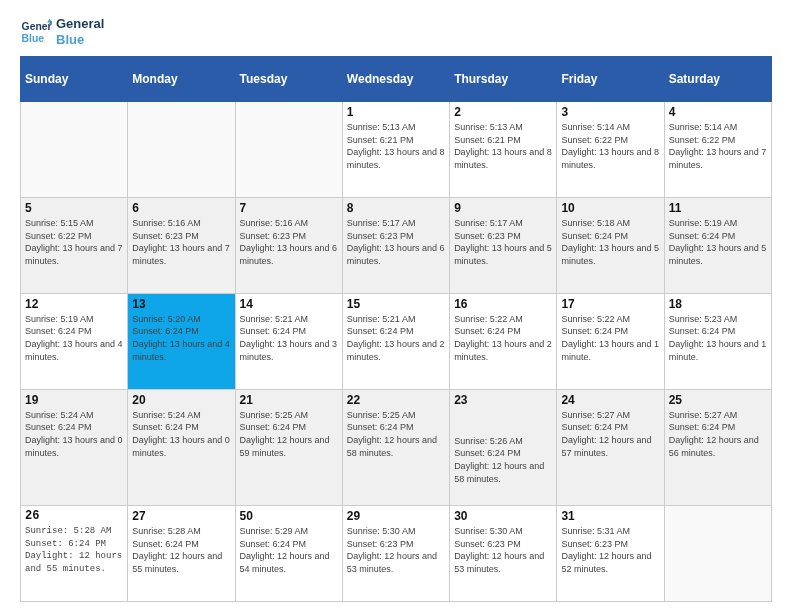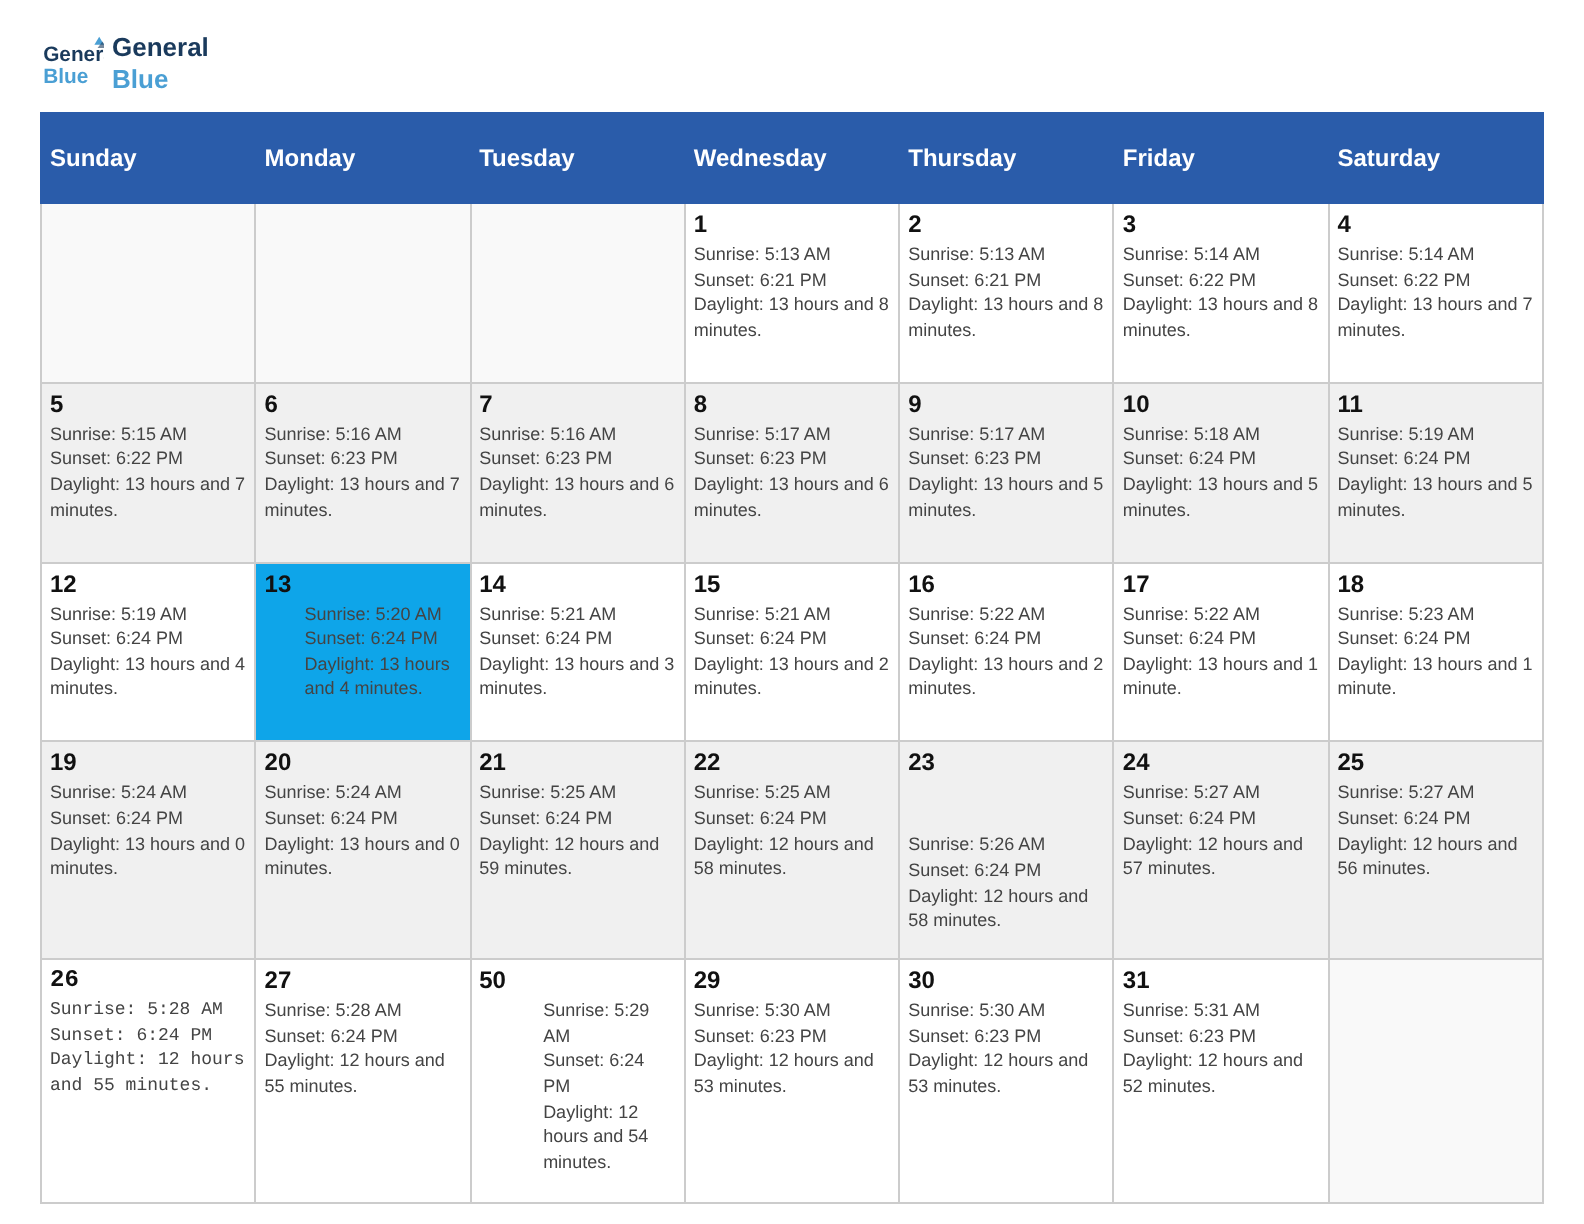--- a/index.html
+++ b/index.html
@@ -206,21 +206,21 @@
         </tr>
         <tr>
           <td style="background: rgb(255, 255, 255);">
             <span class="day-num">12</span>
             <div class="day-info" style="white-space: pre-line;">Sunrise: 5:19 AM
 Sunset: 6:24 PM
 Daylight: 13 hours and 4 minutes.</div>
           </td>
           <td style="background: #0ea5e9;">
             <span class="day-num">13</span>
-            <div class="day-info" style="white-space: pre-line; margin-left: 20px;">Sunrise: 5:20 AM
+            <div class="day-info" style="white-space: pre-line;">Sunrise: 5:20 AM
 Sunset: 6:24 PM
 Daylight: 13 hours and 4 minutes.</div>
           </td>
           <td style="background: rgb(255, 255, 255);">
             <span class="day-num">14</span>
             <div class="day-info" style="white-space: pre-line;">Sunrise: 5:21 AM
 Sunset: 6:24 PM
 Daylight: 13 hours and 3 minutes.</div>
           </td>
           <td style="background: rgb(255, 255, 255);">
@@ -300,21 +300,21 @@
 Daylight: 12 hours and 55 minutes.</div>
           </td>
           <td style="background: rgb(255, 255, 255);">
             <span class="day-num">27</span>
             <div class="day-info" style="white-space: pre-line;">Sunrise: 5:28 AM
 Sunset: 6:24 PM
 Daylight: 12 hours and 55 minutes.</div>
           </td>
           <td style="background: rgb(255, 255, 255);">
             <span class="day-num">50</span>
-            <div class="day-info" style="white-space: pre-line; margin-left: 32px;">Sunrise: 5:29 AM
+            <div class="day-info" style="white-space: pre-line;">Sunrise: 5:29 AM
 Sunset: 6:24 PM
 Daylight: 12 hours and 54 minutes.</div>
           </td>
           <td style="background: rgb(255, 255, 255);">
             <span class="day-num">29</span>
             <div class="day-info" style="white-space: pre-line;">Sunrise: 5:30 AM
 Sunset: 6:23 PM
 Daylight: 12 hours and 53 minutes.</div>
           </td>
           <td style="background: rgb(255, 255, 255);">

